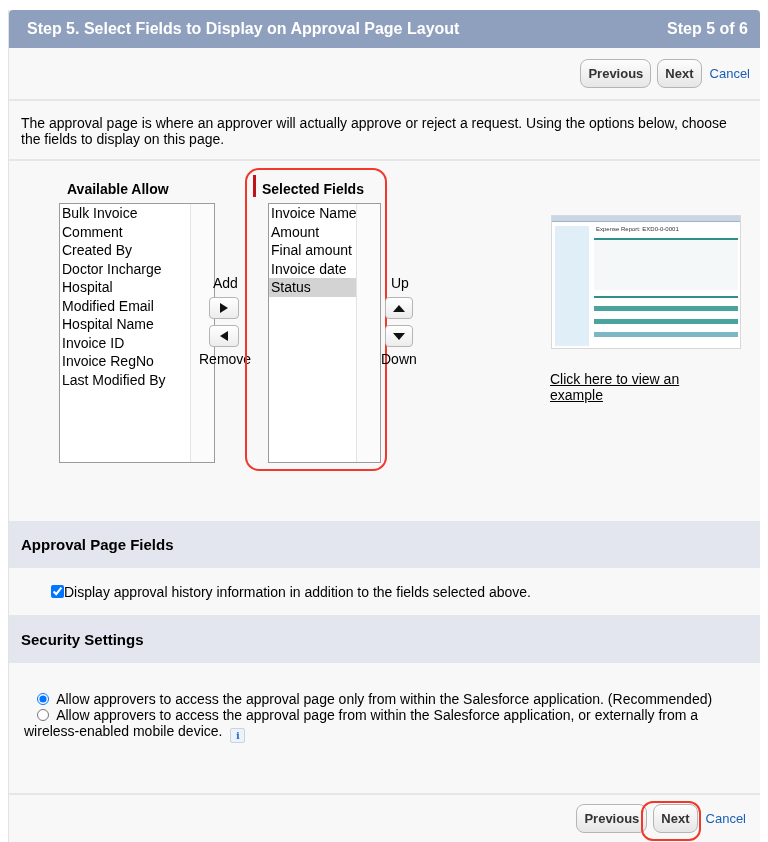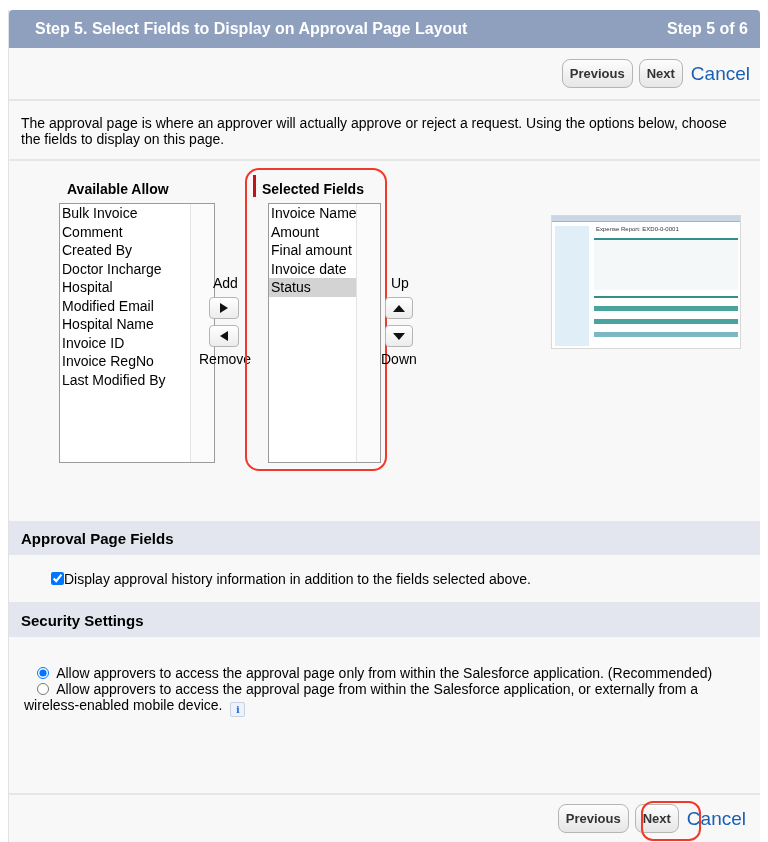--- a/index.html
+++ b/index.html
@@ -1,34 +1,34 @@
 <!DOCTYPE html>
 <html><head>
 <meta charset="utf-8">
 <style>
   * { box-sizing: border-box; }
   body { margin: 0; width: 768px; height: 842px; background: #ffffff; font-family: "Liberation Sans", sans-serif; color: #000; overflow: hidden; }
   .wrap { position: absolute; left: 8px; top: 10px; width: 752px; height: 832px; background: #f8f8f8; border-left: 1px solid #e2e2e2; }
-  .titlebar { height: 38px; background: #8f9fbe; border-radius: 4px 4px 0 0; display: flex; align-items: center; justify-content: space-between; padding: 0 12px 0 26px; color: #fff; font-weight: bold; font-size: 16px; }
+  .titlebar { height: 38px; background: #8f9fbe; border-radius: 4px 4px 0 0; display: flex; align-items: center; justify-content: space-between; padding: 0 12px 0 18px; color: #fff; font-weight: bold; font-size: 16px; }
   .toprow { height: 53px; border-bottom: 2px solid #e6e6e6; display: flex; align-items: center; justify-content: flex-end; padding-right: 10px; gap: 6px; }
   .btn { background: linear-gradient(#fdfdfd,#e6e6e6); border: 1px solid #b5b5b5; border-radius: 8px; font-weight: bold; font-size: 13px; padding: 6px 7px; color: #333; cursor: pointer; }
-  .link { color: #1a5fb4; font-size: 19px; text-decoration: none; margin-left: 2px; cursor: pointer; }
+  .link { color: #1a5fb4; font-size: 13px; text-decoration: none; margin-left: 2px; cursor: pointer; }
   .intro { padding: 14px 12px 12px 12px; font-size: 14px; line-height: 16px; border-bottom: 2px solid #e6e6e6; height: 60px; }
   .pick { position: relative; height: 360px; }
   .colhead { position: absolute; font-weight: bold; font-size: 14px; }
   .listbox { position: absolute; background: #fff; border: 1px solid #9b9b9b; font-size: 14px; line-height: 18.5px; }
   .listbox .sb { position: absolute; right: 0; top: 0; bottom: 0; width: 24px; border-left: 1px solid #e4e4e4; background: #fbfbfb; }
   .listbox .item { padding-left: 2px; white-space: nowrap; cursor: pointer; }
   .listbox .item.sel { background: #d3d3d3; }
   .arrowbtn { position: absolute; width: 30px; height: 22px; border: 1px solid #b5b5b5; border-radius: 4px; background: linear-gradient(#fff,#ececec); display: flex; align-items: center; justify-content: center; cursor: pointer; }
   .lbl { position: absolute; font-size: 14px; }
   .redbox { position: absolute; border: 2px solid #f0382b; border-radius: 14px; pointer-events: none; }
   .redmark { position: absolute; width: 3px; background: #c0141c; }
   .thumb { position: absolute; left: 542px; top: 54px; width: 190px; height: 134px; background: #fff; border: 1px solid #d8d8d8; }
-  .sect { height: 34px; background: #e3e6ee; padding-left: 12px; font-weight: bold; font-size: 15px; display: flex; align-items: center; }
+  .sect { height: 47px; background: #e3e6ee; padding-left: 12px; font-weight: bold; font-size: 15px; display: flex; align-items: center; }
   .row { font-size: 14px; }
   .bottomrow { position: absolute; left: 0; right: 0; top: 783px; border-top: 2px solid #e6e6e6; height: 49px; display: flex; align-items: center; justify-content: flex-end; padding-right: 14px; gap: 6px; }
 </style>
 </head>
 <body>
 
 <div class="wrap">
   <div class="titlebar">
     <span>Step 5. Select Fields to Display on Approval Page Layout</span>
     <span>Step 5 of 6</span>
@@ -100,20 +100,21 @@
       <div style="height:6px;background:#c9d6e6;border-bottom:1px solid #9fb4cc;"></div>
       <div style="position:absolute;left:3px;top:10px;width:34px;height:120px;background:#dfeef7;"></div>
       <div style="position:absolute;left:44px;top:10px;font-size:6px;color:#333;">Expense Report: EXD0-0-0001</div>
       <div style="position:absolute;left:42px;top:22px;width:144px;height:52px;border-top:2px solid #2f8f8a;background:#f4f8f8;"></div>
       <div style="position:absolute;left:42px;top:80px;width:144px;height:50px;border-top:2px solid #2f8f8a;">
         <div style="height:5px;background:#4aa39c;margin-top:8px;"></div>
         <div style="height:5px;background:#4aa39c;margin-top:8px;"></div>
         <div style="height:5px;background:#7bb8c4;margin-top:8px;"></div>
       </div>
     </div>
+    <a style="position:absolute;left:541px;top:210px;width:160px;font-size:14px;line-height:16px;color:#000;text-decoration:underline;cursor:pointer;">Click here to view an example</a>
   </div>
 
   <div class="sect">Approval Page Fields</div>
   <div class="row" style="height:48px;display:flex;align-items:center;padding-left:42px;border-bottom:1px solid #e6e6e6;">
     <input type="checkbox" checked="" style="margin: 0px; width: 13px; height: 13px;">
     <span>Display approval history information in addition to the fields selected above.</span>
   </div>
 
   <div class="sect">Security Settings</div>
   <div class="row" style="padding:28px 40px 0 15px;line-height:16px;">

